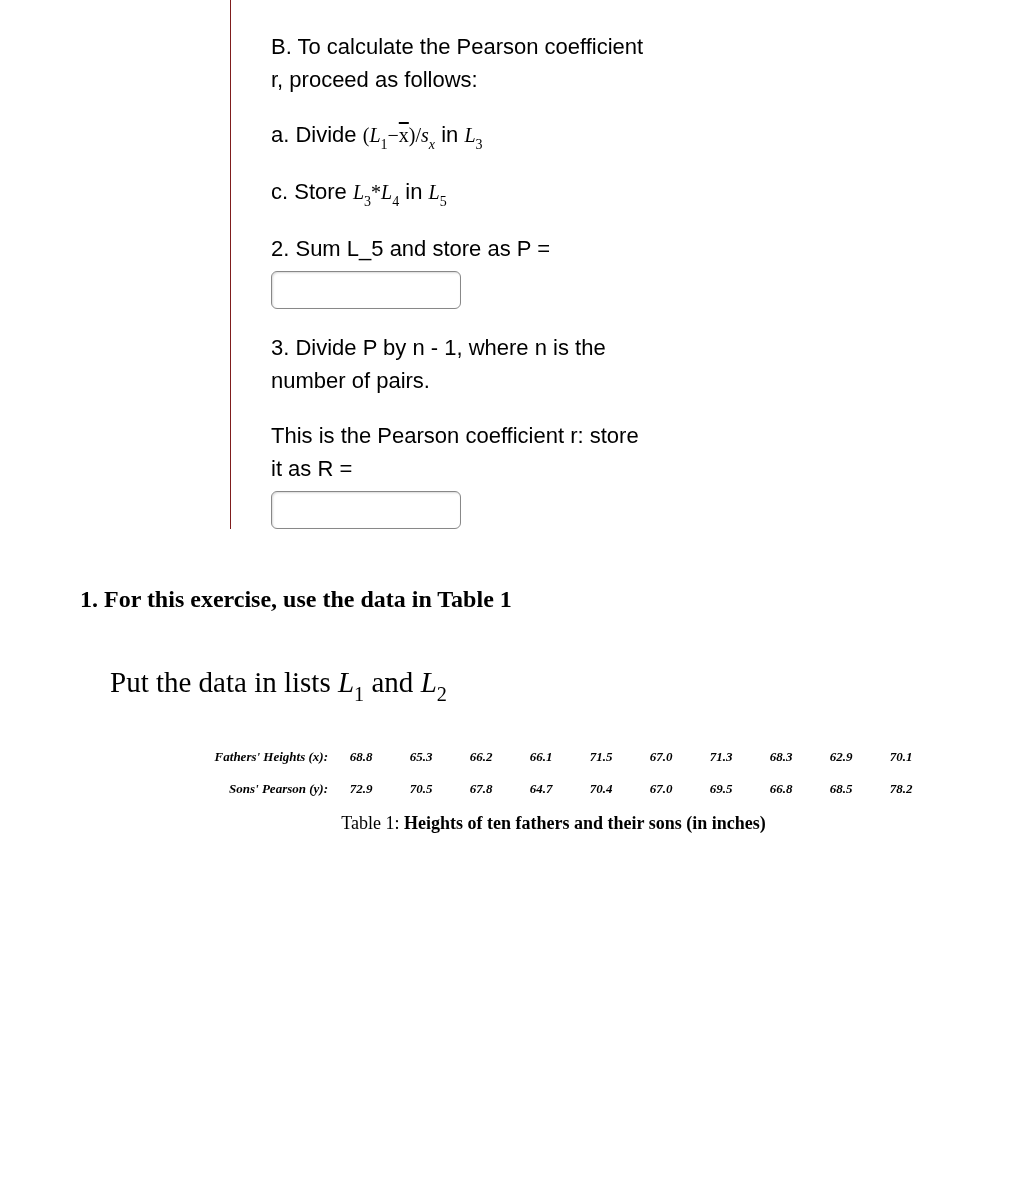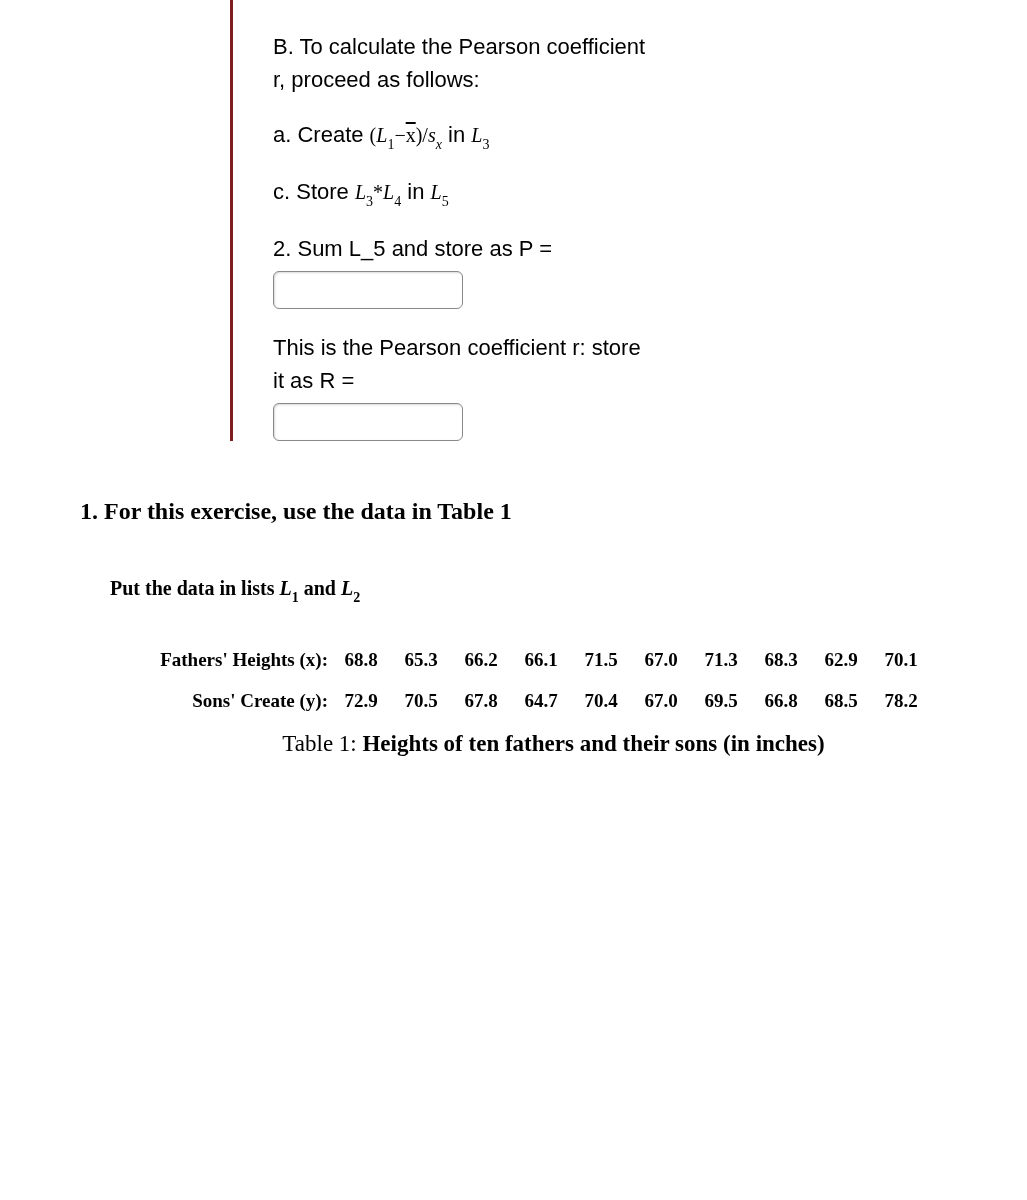--- a/index.html
+++ b/index.html
@@ -10,21 +10,21 @@
     body {
       font-family: Arial, Helvetica, sans-serif;
       background: #ffffff;
       color: #000000;
       width: 1027px;
       font-size: 22px;
       line-height: 1.5;
     }
     .main-content {
       padding: 30px 40px 0 270px;
-      border-left: 3px solid #7f1d1d;
+      border-left: 1px solid #7f1d1d;
       margin-left: 230px;
       padding-left: 40px;
     }
     .instruction-block {
       margin-bottom: 22px;
       max-width: 380px;
     }
     .instruction-text {
       display: block;
     }
@@ -57,54 +57,55 @@
     .exercise-section {
       padding: 30px 40px 40px 80px;
       font-family: 'Times New Roman', Times, serif;
     }
     .exercise-title {
       font-weight: bold;
       font-size: 24px;
       margin-bottom: 24px;
     }
     .exercise-subtitle {
-      font-weight: bold;
-      font-size: 20px;
+      font-weight: normal;
+      font-size: 29px;
       margin-left: 30px;
       margin-bottom: 40px;
       margin-top: 44px;
     }
     .data-table {
       margin-left: 40px;
       margin-bottom: 20px;
     }
     .data-row {
       display: flex;
       align-items: flex-end;
       margin-bottom: 12px;
-      font-size: 19px;
+      font-size: 13px;
+      font-style: italic;
     }
     .data-label {
       font-weight: bold;
       width: 220px;
       text-align: right;
       padding-right: 12px;
     }
     .data-values {
       display: flex;
       gap: 18px;
     }
     .data-val {
       font-weight: bold;
       min-width: 42px;
       text-align: center;
     }
     .table-caption {
       text-align: center;
-      font-size: 23px;
+      font-size: 18px;
       margin-top: 10px;
     }
     .table-caption-prefix {
       font-weight: normal;
     }
     .table-caption-text {
       font-weight: bold;
     }
     .math-expr {
       font-family: 'Times New Roman', Times, serif;
@@ -114,33 +115,36 @@
 </head>
 <body>
 
 <div class="main-content">
   <div class="instruction-block">
     <span class="instruction-text">B. To calculate the Pearson coefficient r, proceed as follows:</span>
   </div>
 
 
   <div class="instruction-block">
-    <span>a. Create </span><span class="math-expr">(<span class="math-var">L</span><span class="math-sub">1</span>−<span class="math-bar">x</span>)/<span class="math-var">s</span><span class="math-sub math-var">x</span></span><span> in </span><span class="math-expr"><span class="math-var">L</span><span class="math-sub">3</span></span>
+    <span>a. Divide </span><span class="math-expr">(<span class="math-var">L</span><span class="math-sub">1</span>−<span class="math-bar">x</span>)/<span class="math-var">s</span><span class="math-sub math-var">x</span></span><span> in </span><span class="math-expr"><span class="math-var">L</span><span class="math-sub">3</span></span>
   </div>
 
 
   <div class="instruction-block">
     <span>c. Store </span><span class="math-expr"><span class="math-var">L</span><span class="math-sub">3</span>*<span class="math-var">L</span><span class="math-sub">4</span></span><span> in </span><span class="math-expr"><span class="math-var">L</span><span class="math-sub">5</span></span>
   </div>
 
   <div class="instruction-block">
     <span class="instruction-text">2. Sum L_5 and store as P =</span>
     <input type="text" class="input-field" value="" style="">
   </div>
 
+  <div class="instruction-block">
+    <span class="instruction-text">3. Divide P by n - 1, where n is the number of pairs.</span>
+  </div>
 
   <div class="instruction-block">
     <span class="instruction-text">This is the Pearson coefficient r: store it as R =</span>
     <input type="text" class="input-field" value="" style="">
   </div>
 </div>
 
 <div class="exercise-section">
   <div class="exercise-title">1. For this exercise, use the data in Table 1</div>
   <div class="exercise-subtitle">
@@ -157,21 +161,21 @@
         <span class="data-val">66.1</span>
         <span class="data-val">71.5</span>
         <span class="data-val">67.0</span>
         <span class="data-val">71.3</span>
         <span class="data-val">68.3</span>
         <span class="data-val">62.9</span>
         <span class="data-val">70.1</span>
       </div>
     </div>
     <div class="data-row">
-      <div class="data-label">Sons' Create (y):</div>
+      <div class="data-label">Sons' Pearson (y):</div>
       <div class="data-values">
         <span class="data-val">72.9</span>
         <span class="data-val">70.5</span>
         <span class="data-val">67.8</span>
         <span class="data-val">64.7</span>
         <span class="data-val">70.4</span>
         <span class="data-val">67.0</span>
         <span class="data-val">69.5</span>
         <span class="data-val">66.8</span>
         <span class="data-val">68.5</span>

